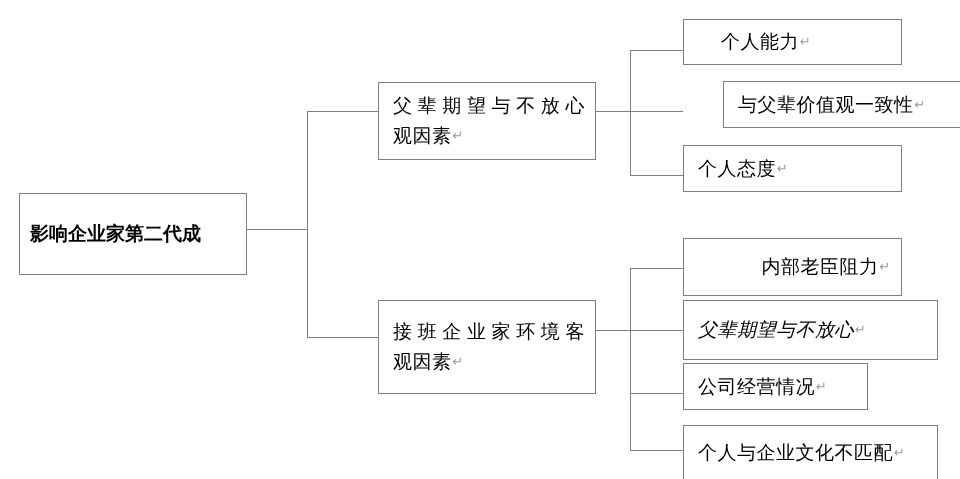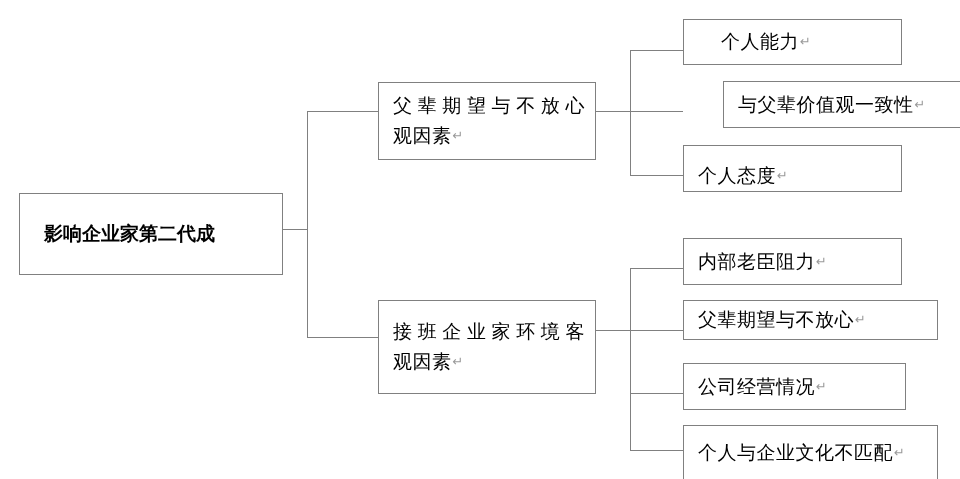--- a/index.html
+++ b/index.html
@@ -86,21 +86,21 @@
   <div class="conn h" style="left:630px; top:111px; width:53px;"></div>
   <div class="conn h" style="left:630px; top:175px; width:53px;"></div>
 
   <div class="conn h" style="left:596px; top:330px; width:35px;"></div>
   <div class="conn v" style="left:630px; top:268px; height:183px;"></div>
   <div class="conn h" style="left:630px; top:268px; width:53px;"></div>
   <div class="conn h" style="left:630px; top:330px; width:53px;"></div>
   <div class="conn h" style="left:630px; top:393px; width:53px;"></div>
   <div class="conn h" style="left:630px; top:450px; width:53px;"></div>
 
-  <div class="node root" style="left:19px; top:193px; width:264px; height:82px;padding-left:14px;">
+  <div class="node root" style="left:19px; top:193px; width:228px; height:82px;">
     <span class="txt">
         <span class="l1">影响企业家第二代成</span>
       </span>
   </div>
 
   <div class="node mid" style="left:378px; top:82px; width:218px; height:78px;">
     <span class="txt">
         <span class="l1">父辈期望与不放心</span>
         <span class="l2"><span>观因素</span><span class="pilcrow">↵</span></span>
       </span>
@@ -114,33 +114,33 @@
   </div>
 
   <div class="node leaf" style="left:683px; top:19px; width:219px; height:46px;padding-left:23px;">
     <span class="txt"><span>个人能力</span><span class="pilcrow">↵</span></span>
   </div>
 
   <div class="node leaf" style="left:683px; top:81px; width:255px; height:47px;margin-left:40px;">
     <span class="txt"><span>与父辈价值观一致性</span><span class="pilcrow">↵</span></span>
   </div>
 
-  <div class="node leaf" style="left:683px; top:145px; width:219px; height:47px;justify-content:flex-end;">
+  <div class="node leaf" style="left:683px; top:145px; width:219px; height:47px;">
     <span class="txt"><span>个人态度</span><span class="pilcrow">↵</span></span>
   </div>
 
-  <div class="node leaf" style="left:683px; top:238px; width:219px; height:47px;">
+  <div class="node leaf" style="left:683px; top:238px; width:219px; height:58px;align-items:flex-end;">
     <span class="txt"><span>内部老臣阻力</span><span class="pilcrow">↵</span></span>
   </div>
 
-  <div class="node leaf" style="left:683px; top:300px; width:255px; height:40px;">
+  <div class="node leaf" style="left:683px; top:300px; width:255px; height:60px;font-style:italic;">
     <span class="txt"><span>父辈期望与不放心</span><span class="pilcrow">↵</span></span>
   </div>
 
-  <div class="node leaf" style="left:683px; top:363px; width:223px; height:47px;">
+  <div class="node leaf" style="left:683px; top:363px; width:185px; height:47px;">
     <span class="txt"><span>公司经营情况</span><span class="pilcrow">↵</span></span>
   </div>
 
   <div class="node leaf" style="left:683px; top:425px; width:255px; height:56px;">
     <span class="txt"><span>个人与企业文化不匹配</span><span class="pilcrow">↵</span></span>
   </div>
 
 </div>
 
 </body></html>

